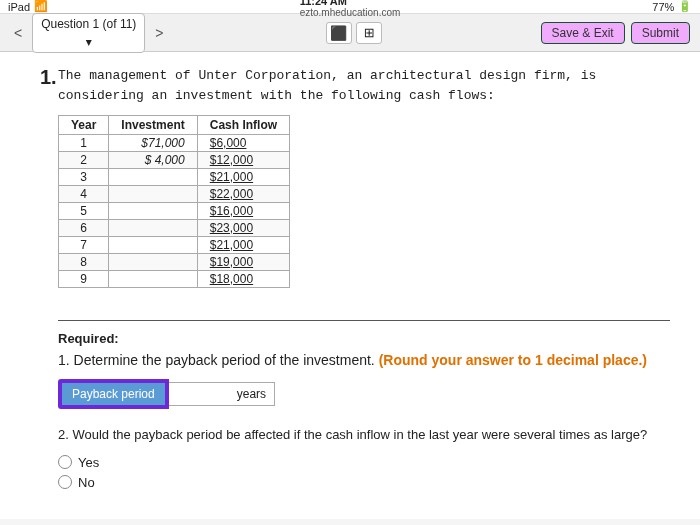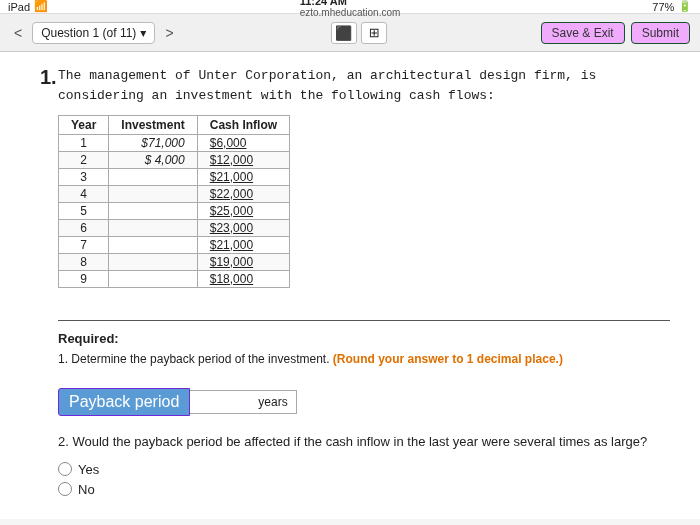--- a/index.html
+++ b/index.html
@@ -60,20 +60,21 @@
     .nav-dropdown {
       background: #fff;
       border: 1px solid #bbb;
       border-radius: 4px;
       padding: 3px 8px;
       font-size: 12px;
       display: flex;
       align-items: center;
       gap: 4px;
       cursor: pointer;
+      flex-direction: column;
     }
     .nav-icon-box {
       width: 26px;
       height: 22px;
       border: 1px solid #bbb;
       border-radius: 3px;
       background: #fff;
       display: flex;
       align-items: center;
       justify-content: center;
@@ -151,43 +152,43 @@
 
     .required-section {
       margin-top: 10px;
     }
     .required-label {
       font-weight: bold;
       font-size: 13px;
       margin-bottom: 4px;
     }
     .instruction-text {
-      font-size: 12px;
-      margin-bottom: 20px;
+      font-size: 14px;
+      margin-bottom: 8px;
       line-height: 1.5;
     }
     .highlight-orange {
       color: #e07000;
       font-weight: bold;
     }
 
     .payback-row {
       display: flex;
       align-items: center;
       gap: 0;
       margin-bottom: 16px;
       margin-top: 6px;
     }
     .payback-label-btn {
       background: #5b9bd5;
       color: #fff;
-      border: 1px solid #6d28d9;
+      border: 4px solid #6d28d9;
       border-radius: 3px 0 0 3px;
       padding: 4px 10px;
-      font-size: 16px;
+      font-size: 12px;
       cursor: pointer;
       white-space: nowrap;
     }
     .payback-input {
       border: 1px solid #aaa;
       border-left: none;
       border-right: none;
       padding: 4px 8px;
       font-size: 12px;
       width: 60px;
@@ -305,21 +306,21 @@
             <td class="inflow-col">$21,000</td>
           </tr>
           <tr style="background: rgb(249, 249, 249);">
             <td class="year-col">4</td>
             <td class="invest-col"></td>
             <td class="inflow-col">$22,000</td>
           </tr>
           <tr style="background: rgb(255, 255, 255);">
             <td class="year-col">5</td>
             <td class="invest-col"></td>
-            <td class="inflow-col">$25,000</td>
+            <td class="inflow-col">$16,000</td>
           </tr>
           <tr style="background: rgb(249, 249, 249);">
             <td class="year-col">6</td>
             <td class="invest-col"></td>
             <td class="inflow-col">$23,000</td>
           </tr>
           <tr style="background: rgb(255, 255, 255);">
             <td class="year-col">7</td>
             <td class="invest-col"></td>
             <td class="inflow-col">$21,000</td>

